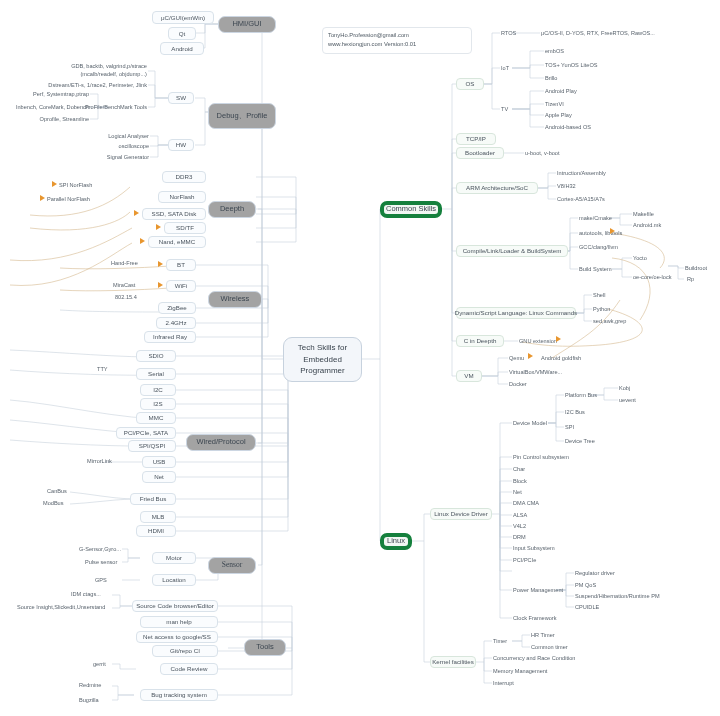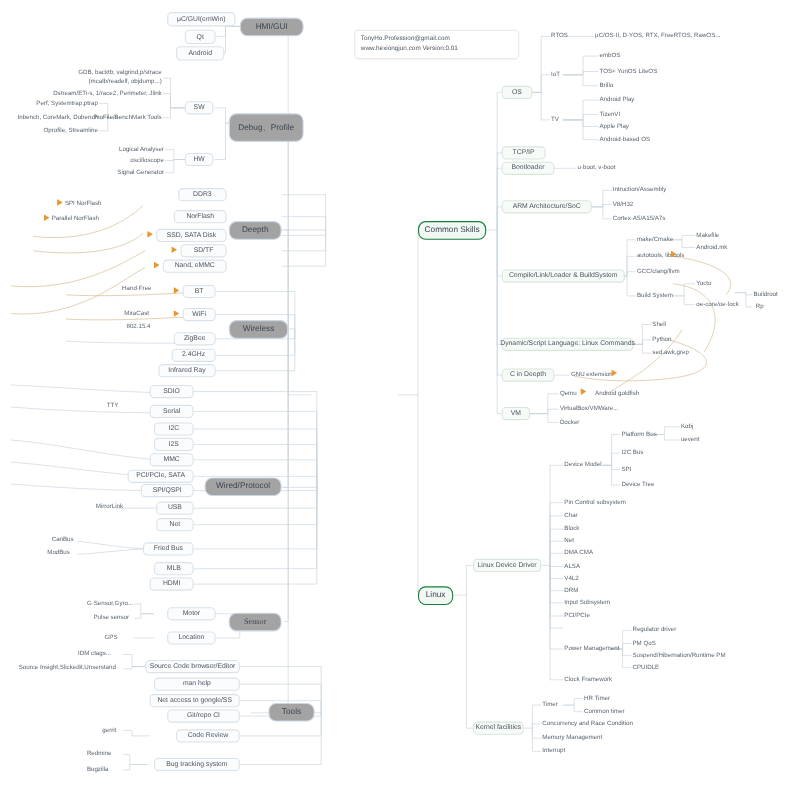--- a/index.html
+++ b/index.html
@@ -42,21 +42,21 @@
   .n-l1{
     background:#a3a3a3;
     border:1px solid #ccd6e2;
     border-radius:7px;
     font-size:7.5px;
     padding:2px 4px;
     color:#3c4650;
   }
   .n-l1.green{
     background:#f1f7f3;
-    border:1px solid #15803d;
+    border:4px solid #15803d;
   }
   
   .n-l2{
     background:#fafcfe;
     border:1px solid #d9e2ea;
     border-radius:4px;
     font-size:6.2px;
     padding:1px 3px;
     color:#49535d;
   }
@@ -294,20 +294,21 @@
       <path d="M600 345 C 560 348 540 345 522 342" stroke="#d5b98e"></path>
       <path d="M552 358 C 580 340 600 330 620 300" stroke="#d5b98e"></path>
     </g>
   </svg>
 
   <div class="node n-info" style="left:322px;top:27px;width:150px;">
     <div>TonyHo.Profession@gmail.com</div>
     <div>www.hexiongjun.com    Version:0.01</div>
   </div>
 
+  <div class="node n-root" style="left:283px;top:337px;width:79px;height:45px;">Tech Skills for Embedded Programmer</div>
 
   <div class="node n-l1" style="left:218px;top:16px;width:58px;height:17px;">HMI/GUI</div>
   <div class="node n-l2" style="left:152px;top:11px;width:62px;height:13px;">μC/GUI(emWin)</div>
   <div class="node n-l2" style="left:168px;top:27px;width:28px;height:13px;">Qt</div>
   <div class="node n-l2" style="left:160px;top:42px;width:44px;height:13px;">Android</div>
 
   <div class="node n-l1" style="left:208px;top:103px;width:68px;height:26px;">Debug、Profile</div>
   <div class="node n-l2" style="left:168px;top:92px;width:26px;height:12px;">SW</div>
   <div class="node n-l2" style="left:168px;top:139px;width:26px;height:12px;">HW</div>
 

